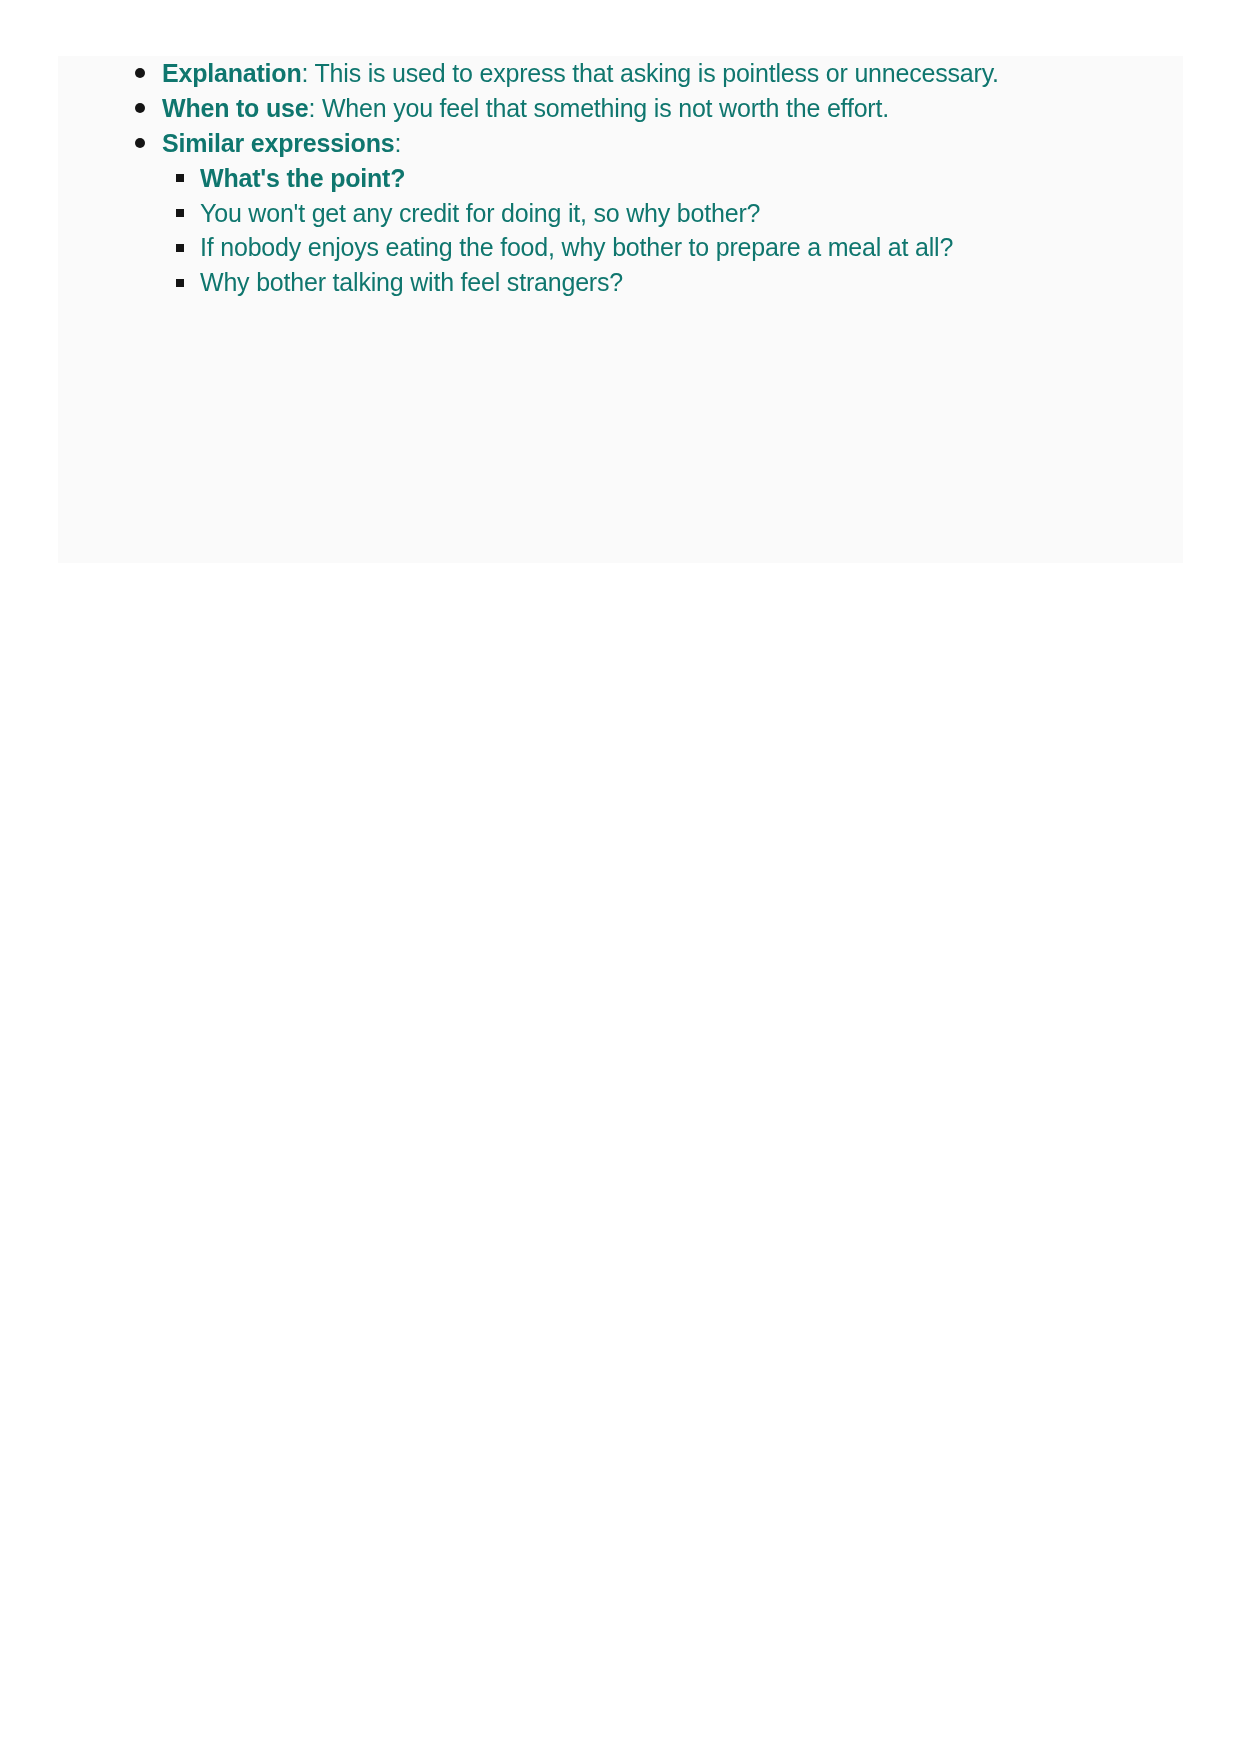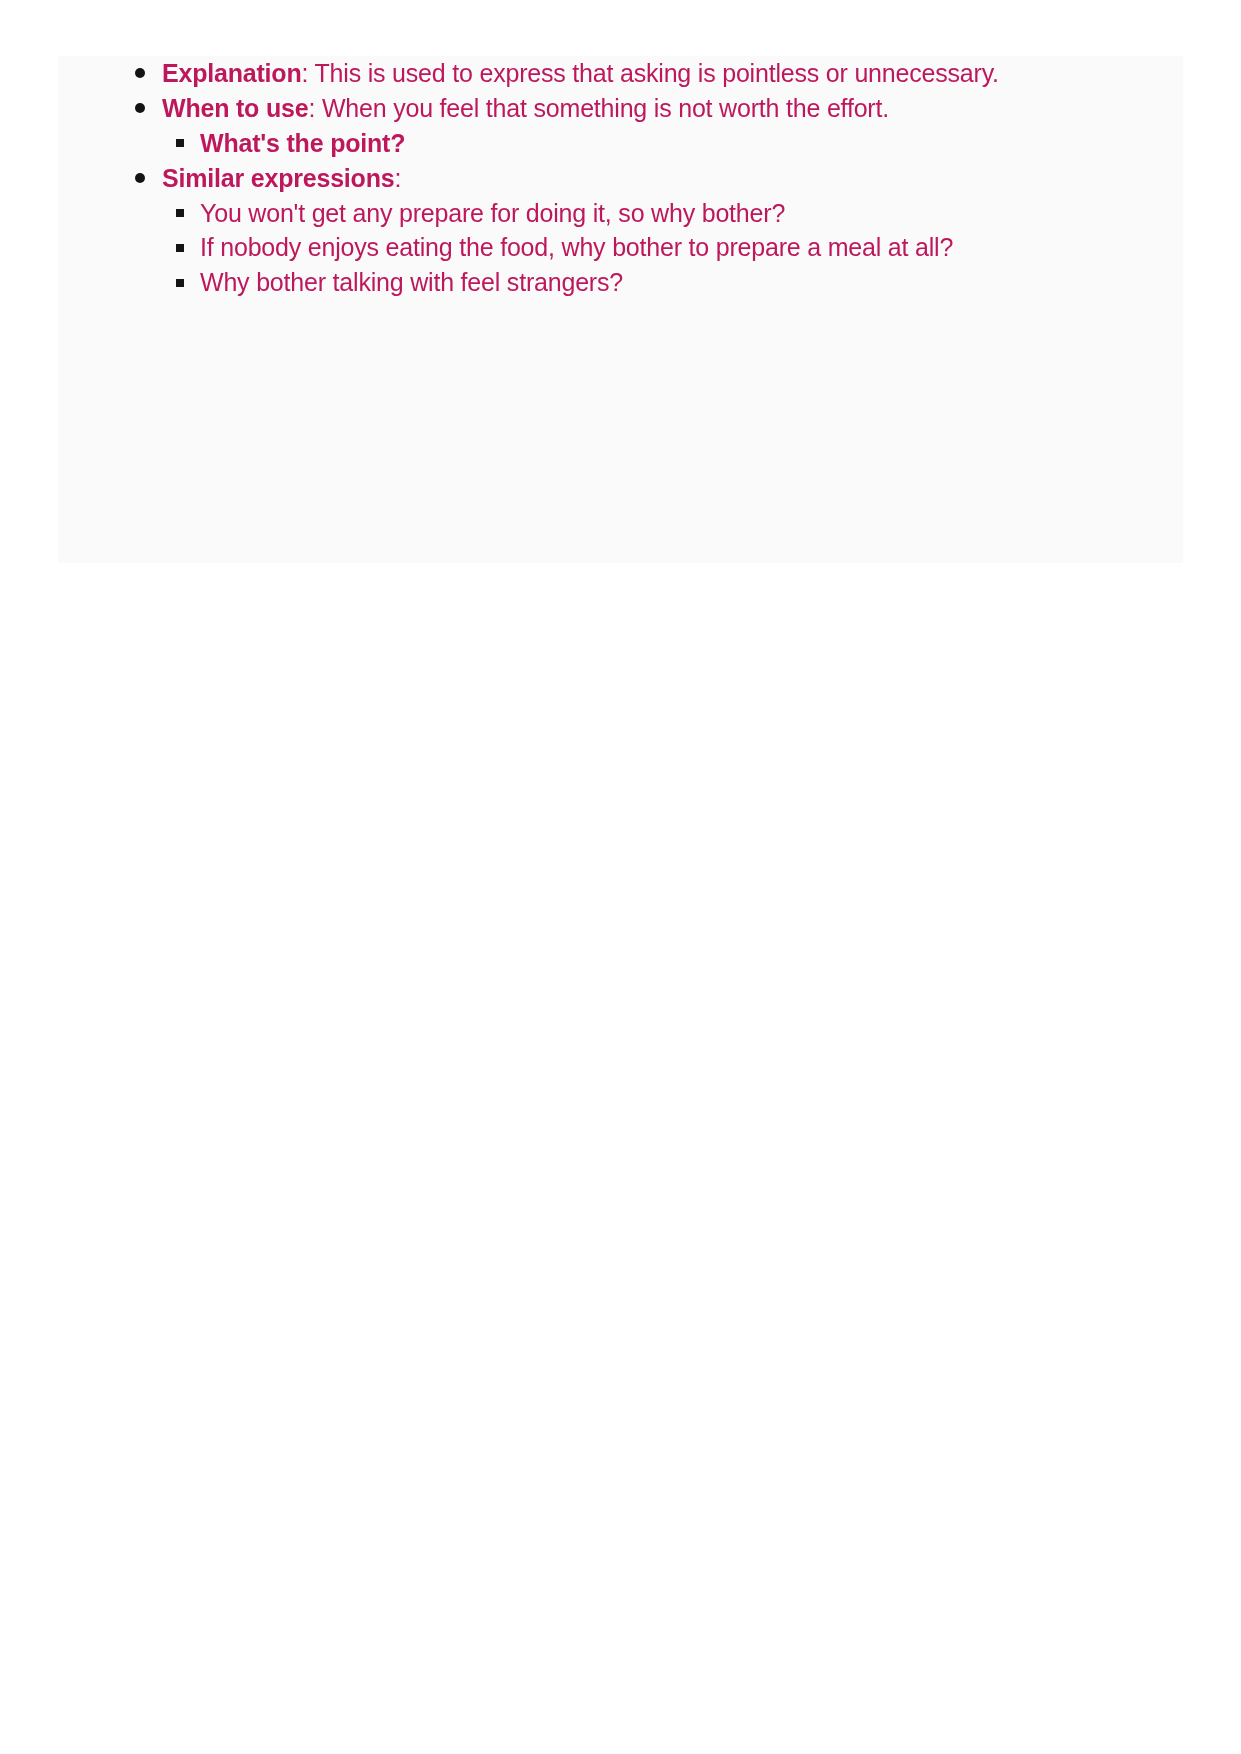--- a/index.html
+++ b/index.html
@@ -7,21 +7,21 @@
     padding: 0;
     background: #ffffff;
   }
   .page {
     position: relative;
     width: 1241px;
     height: 1754px;
     background: #ffffff;
     overflow: hidden;
     font-family: "Liberation Sans", "DejaVu Sans", sans-serif;
-    color: #be185d;
+    color: #0f766e;
   }
   .panel {
     position: absolute;
     left: 58px;
     top: 56px;
     width: 1125px;
     height: 507px;
     background: #fafafa;
   }
   .bullet-list {
@@ -78,31 +78,31 @@
   <div class="panel">
     <div class="bullet-list">
         <div class="row l1">
           <span class="marker disc"></span>
           <span><span class="seg bold">Explanation</span><span class="seg">: This is used to express that asking is pointless or unnecessary.</span></span>
         </div>
         <div class="row l1">
           <span class="marker disc"></span>
           <span><span class="seg bold">When to use</span><span class="seg">: When you feel that something is not worth the effort.</span></span>
         </div>
-        <div class="row l2">
-          <span class="marker square"></span>
-          <span><span class="seg bold">What's the point?</span></span>
-        </div>
         <div class="row l1">
           <span class="marker disc"></span>
           <span><span class="seg bold">Similar expressions</span><span class="seg">:</span></span>
         </div>
         <div class="row l2">
           <span class="marker square"></span>
-          <span><span class="seg">You won't get any prepare for doing it, so why bother?</span></span>
+          <span><span class="seg bold">What's the point?</span></span>
+        </div>
+        <div class="row l2">
+          <span class="marker square"></span>
+          <span><span class="seg">You won't get any credit for doing it, so why bother?</span></span>
         </div>
         <div class="row l2">
           <span class="marker square"></span>
           <span><span class="seg">If nobody enjoys eating the food, why bother to prepare a meal at all?</span></span>
         </div>
         <div class="row l2">
           <span class="marker square"></span>
           <span><span class="seg">Why bother talking with feel strangers?</span></span>
         </div>
       </div>

